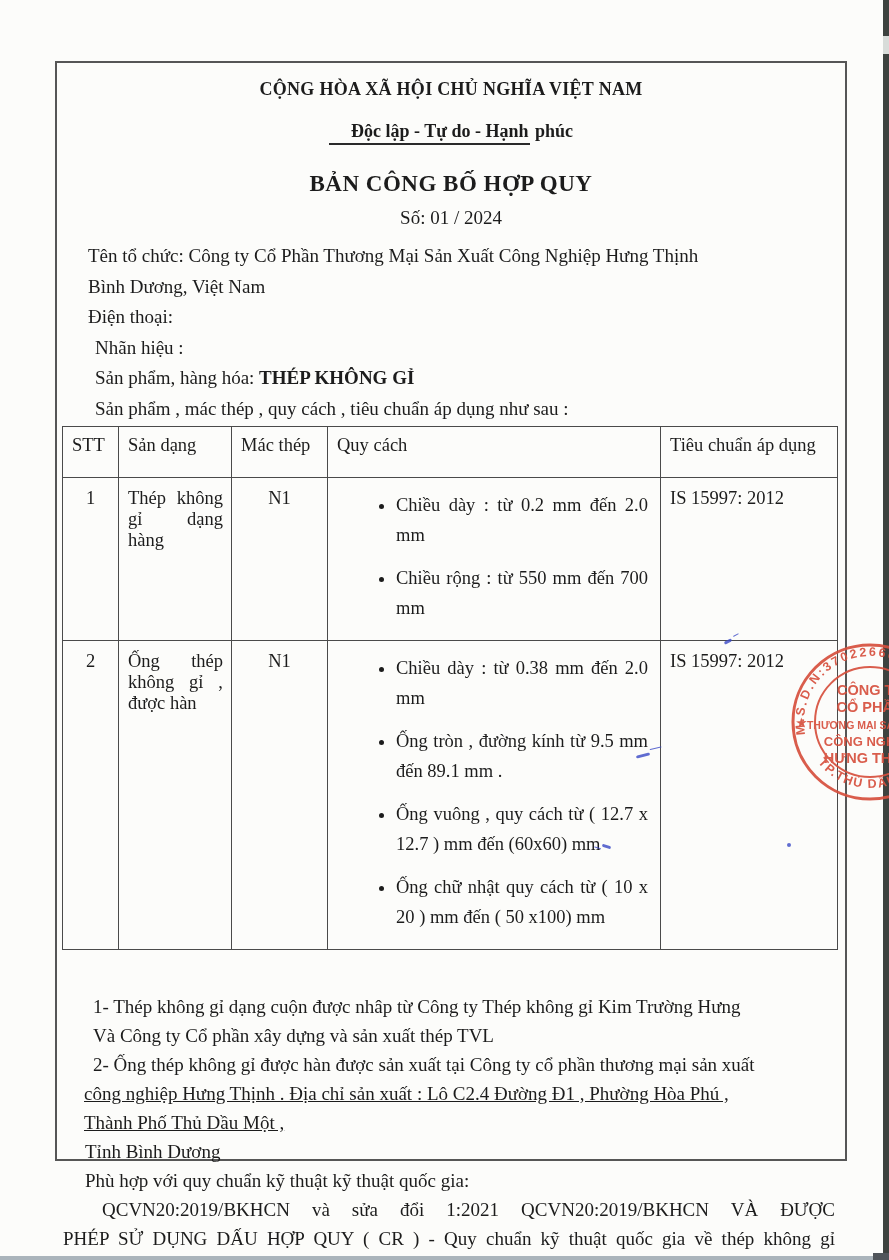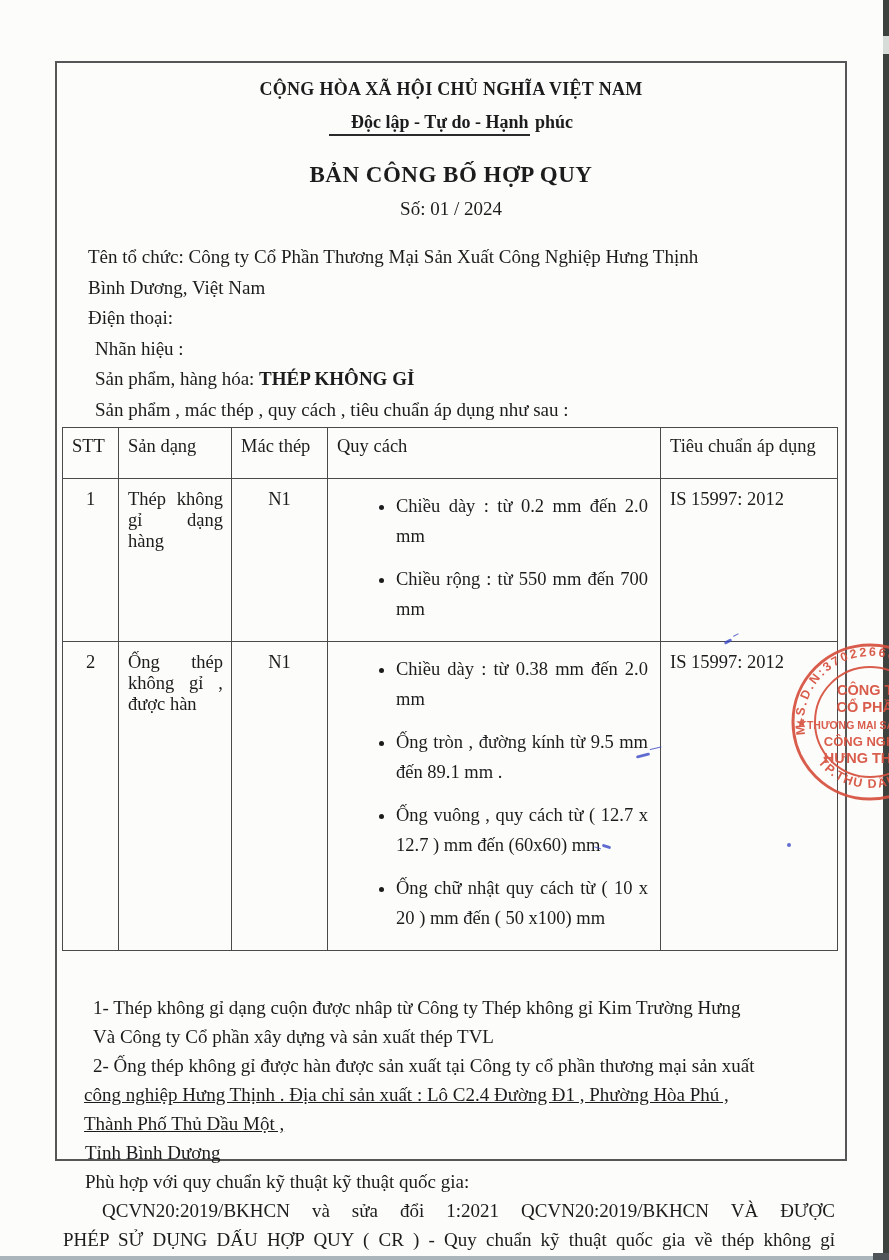--- a/index.html
+++ b/index.html
@@ -20,26 +20,26 @@
 
   
   .frame{
     position:absolute;left:55px;top:61px;width:792px;height:1100px;
     box-sizing:border-box;border:2px solid #565656;
     padding-top:14px;
   }
 
   .center{text-align:center;}
   .nat-title{font-size:18px;font-weight:bold;line-height:24px;letter-spacing:.3px;}
-  .motto{font-size:18px;font-weight:bold;line-height:24px;margin-top:9px;}
+  .motto{font-size:18px;font-weight:bold;line-height:24px;margin-top:18px;}
   .motto-underline{border-bottom:2.5px solid #2a2a2a;padding:0 2px 2px 22px;}
   .doc-title{font-size:23px;font-weight:bold;line-height:30px;margin:26px 0 0;letter-spacing:.5px;}
   .doc-number{font-size:19px;line-height:26px;margin-top:6px;}
 
-  .info{margin:20px 0 0 31px;font-size:19px;line-height:30.5px;width:716px;}
+  .info{margin:10px 0 0 31px;font-size:19px;line-height:30.5px;width:716px;}
   .info .indent{margin-left:7px;}
   .bold{font-weight:bold;}
 
   
   table.spec{
     border-collapse:collapse;
     margin:2px 0 0 5px;
     table-layout:fixed;
     width:775px;
     font-size:18.5px;

